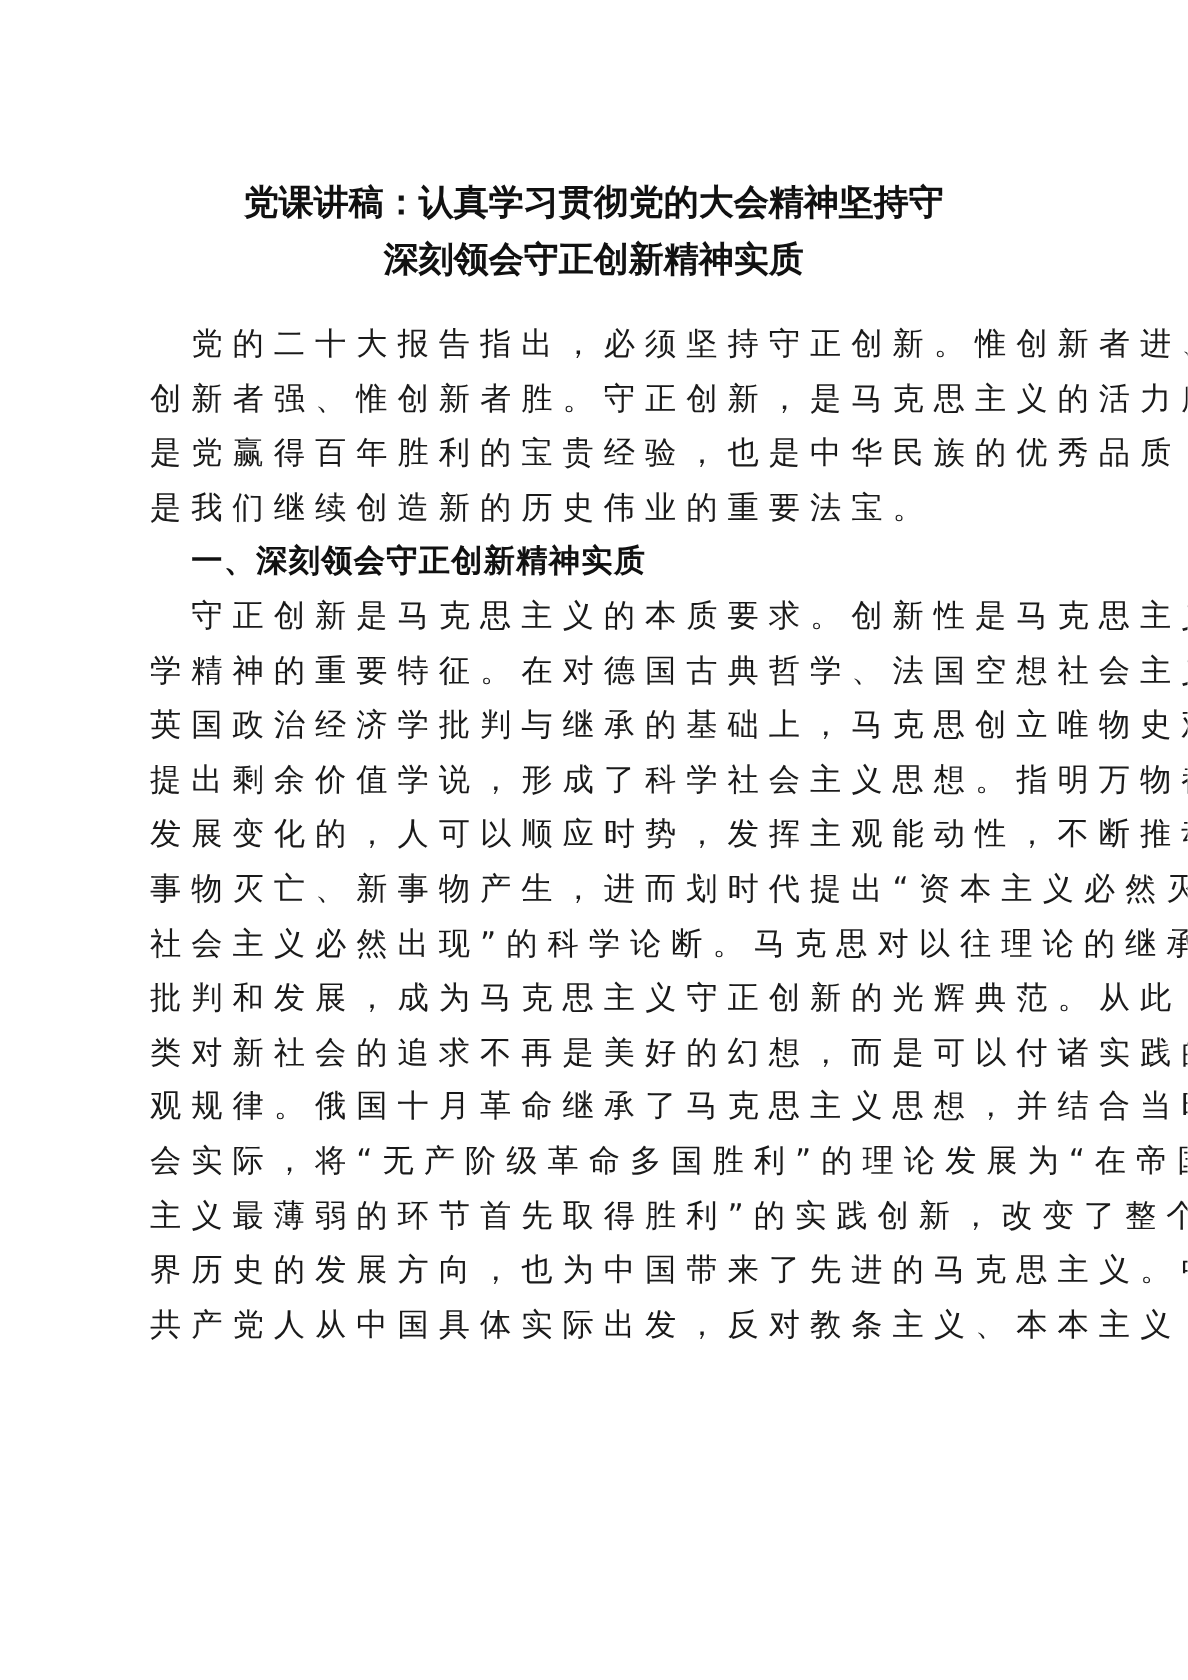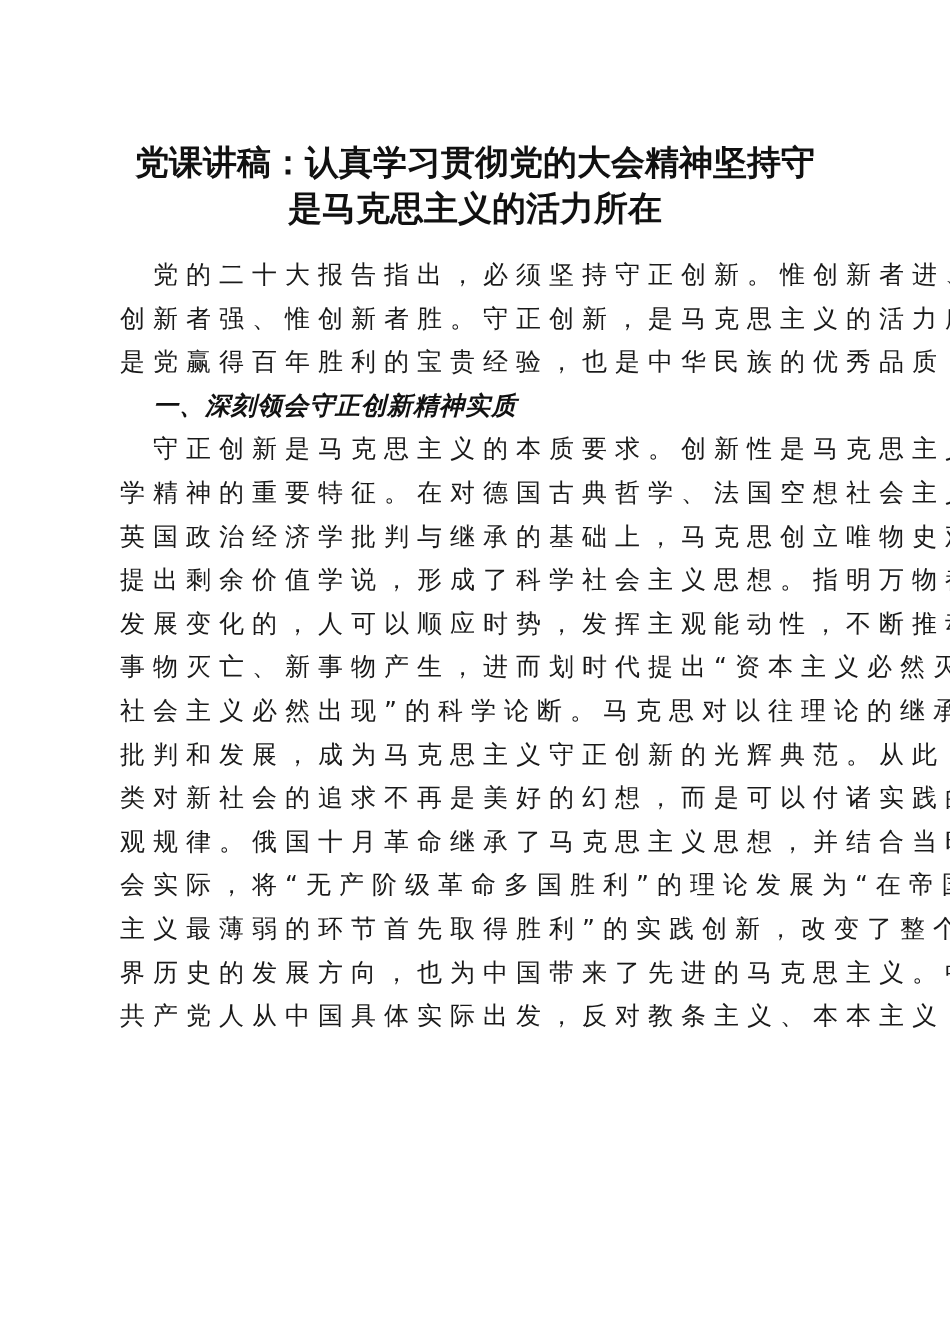--- a/index.html
+++ b/index.html
@@ -2,48 +2,49 @@
 <html><head>
   <meta charset="utf-8">
   <style>
     html, body { margin: 0; padding: 0; background: #ffffff; }
     body { width: 950px; height: 1344px; position: relative; overflow: hidden; }
     .page { position: absolute; left: 0; top: 0; width: 950px; height: 1344px; background: #fff; }
     .title {
       position: absolute; left: 100px; width: 750px; top: 140px;
       text-align: center;
       font-family: Liberation Serif, serif;
-      font-weight: bold; font-size: 34px; line-height: 46px; color: #111;
+      font-weight: bold; font-size: 28px; line-height: 46px; color: #111;
       letter-spacing: 0px;
     }
     .body {
       position: absolute; left: 120px; top: 253px; width: 712px;
       font-family: "DejaVu Sans", "Liberation Sans", sans-serif;
       font-size: 25px; line-height: 43.6px; color: #1a1a1a;
       letter-spacing: 8px;
     }
     .line { white-space: nowrap; height: 43.6px; display: block; }
     .indent { padding-left: 33px; }
-    .heading { font-weight: bold; letter-spacing: 1px; color: #111; font-style: italic; }
+    .heading { font-weight: bold; letter-spacing: 1px; color: #111; }
   </style>
 </head>
 <body>
 
 <div class="page">
   <div class="title">
     <div>党课讲稿：认真学习贯彻党的大会精神坚持守</div>
-    <div>是马克思主义的活力所在</div>
+    <div>深刻领会守正创新精神实质</div>
   </div>
 
   <div class="body">
 
     <div>
       <span class="line indent">党的二十大报告指出，必须坚持守正创新。惟创新者进、惟</span>
       <span class="line">创新者强、惟创新者胜。守正创新，是马克思主义的活力所在，</span>
       <span class="line">是党赢得百年胜利的宝贵经验，也是中华民族的优秀品质，还</span>
+      <span class="line">是我们继续创造新的历史伟业的重要法宝。</span>
     </div>
 
     <span class="line indent heading">一、深刻领会守正创新精神实质</span>
 
     <div>
       <span class="line indent">守正创新是马克思主义的本质要求。创新性是马克思主义科</span>
       <span class="line">学精神的重要特征。在对德国古典哲学、法国空想社会主义、</span>
       <span class="line">英国政治经济学批判与继承的基础上，马克思创立唯物史观，</span>
       <span class="line">提出剩余价值学说，形成了科学社会主义思想。指明万物都是</span>
       <span class="line">发展变化的，人可以顺应时势，发挥主观能动性，不断推动旧</span>

